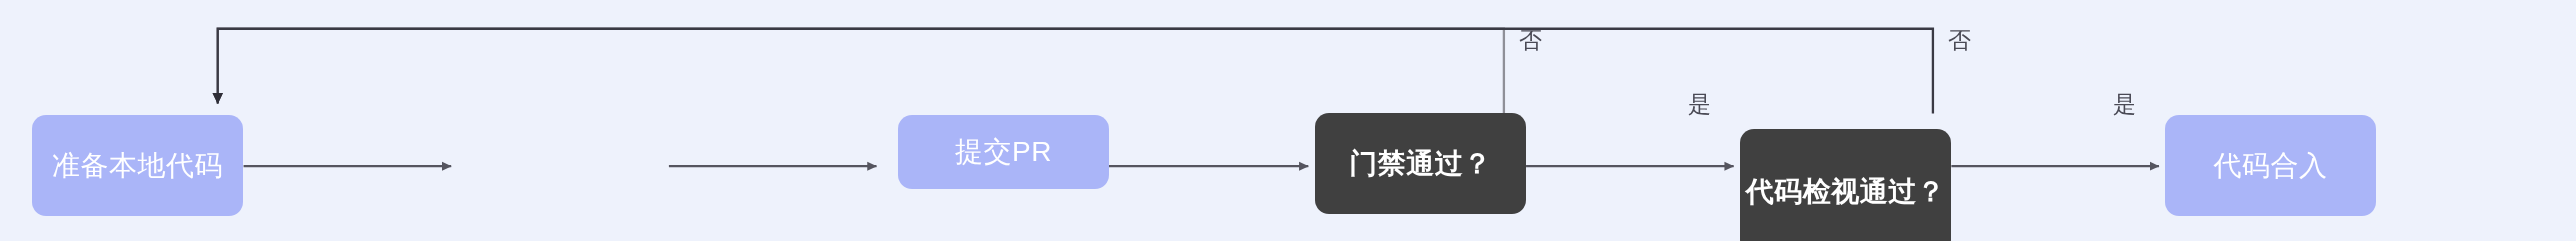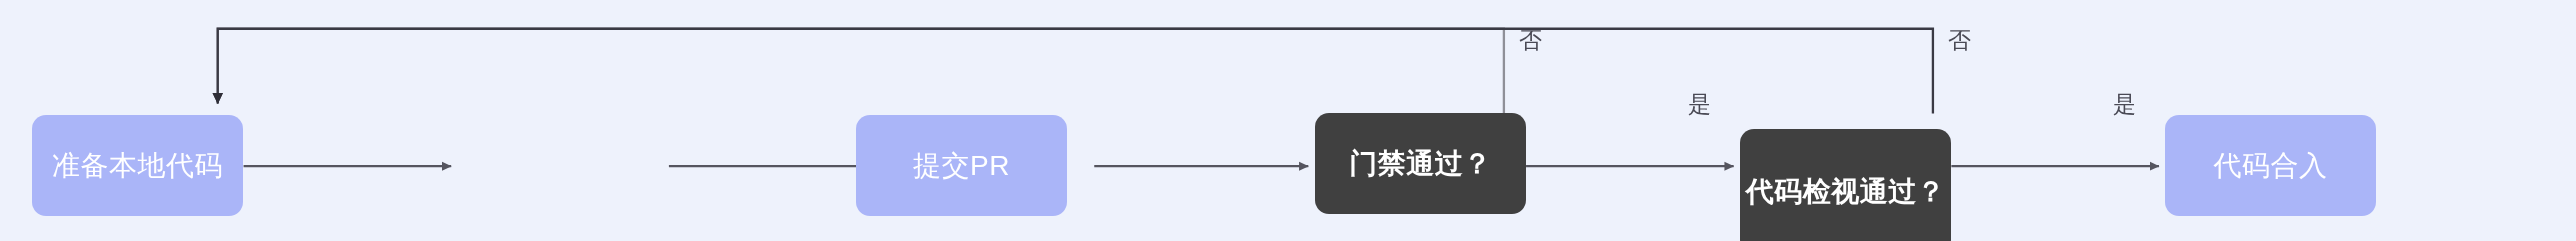--- a/index.html
+++ b/index.html
@@ -91,21 +91,21 @@
     <g>
       <path d="M2095,123 L2095,31 L236,31 L236,112" fill="none" stroke="#3a3a44" stroke-width="2.5" marker-end="url(#arrow-dark-down)"></path>
     </g>
   </svg>
 
   <div class="node node-process" style="left:32px; top:115px; width:211px; height:101px;">
     <span>准备本地代码</span>
   </div>
 
 
-  <div class="node node-process" style="left:856px; top:115px; width:211px; height:101px;">
+  <div class="node node-process" style="left:898px; top:115px; width:211px; height:74px;">
     <span>提交PR</span>
   </div>
 
   <div class="node node-decision" style="left:1315px; top:113px; width:211px; height:101px;">
     <span>门禁通过？</span>
   </div>
 
   <div class="node node-decision" style="left:1740px; top:113px; width:211px; height:125px;margin-top:16px;">
     <span>代码检视通过？</span>
   </div>

